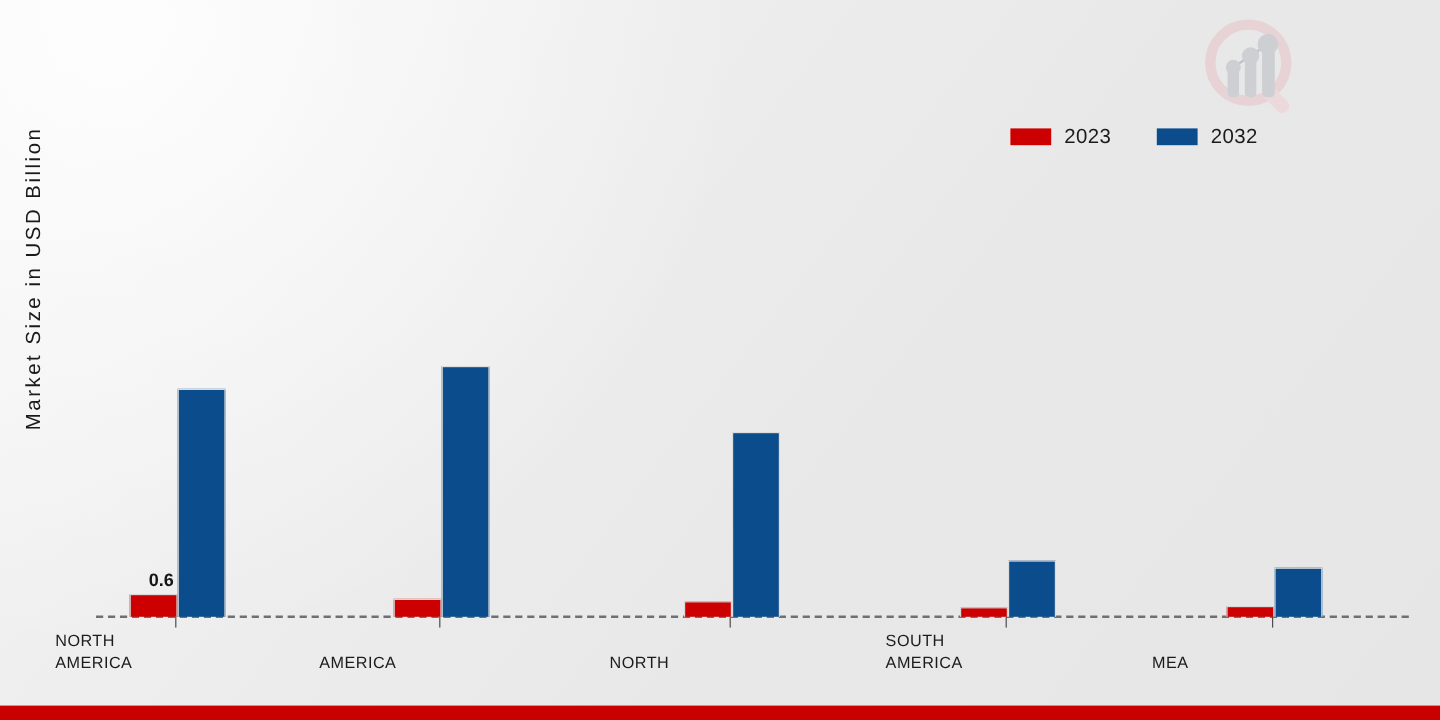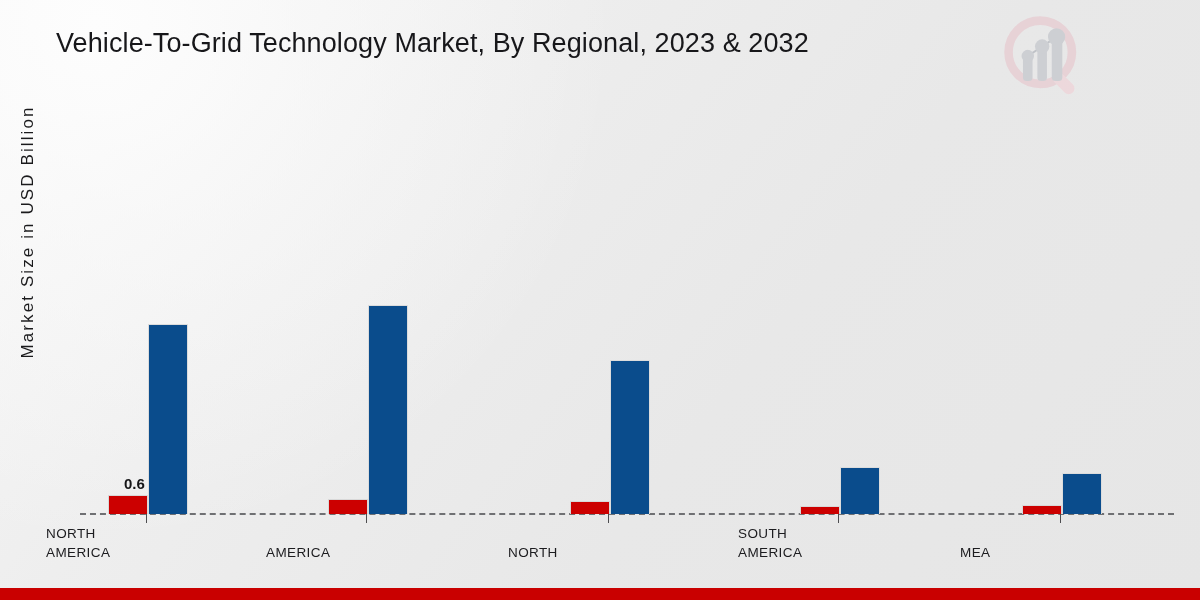--- a/index.html
+++ b/index.html
@@ -178,22 +178,31 @@
       <rect x="41" y="38" width="10" height="36" rx="4" fill="#c9cbd0"></rect>
       <rect x="56" y="28" width="11" height="46" rx="4" fill="#c9cbd0"></rect>
       <line x1="31" y1="48" x2="46" y2="38" stroke="#b9bcc2" stroke-width="2"></line>
       <line x1="46" y1="38" x2="61" y2="28" stroke="#b9bcc2" stroke-width="2"></line>
       <circle cx="31" cy="48" r="6.5" fill="#c9cbd0"></circle>
       <circle cx="46" cy="38" r="7.5" fill="#c9cbd0"></circle>
       <circle cx="61" cy="28" r="9" fill="#c9cbd0"></circle>
     </svg>
   </div>
 
-  <div class="chart-title">Vehicle-To-Grid Technology Market, By Regional, 2023 &amp; 2032</div>
-
+
+  <div class="legend">
+    <div class="legend-item">
+      <span class="legend-swatch" style="background:#cc0000"></span>
+      <span class="legend-label">2023</span>
+    </div>
+    <div class="legend-item">
+      <span class="legend-swatch" style="background:#0a4c8c"></span>
+      <span class="legend-label">2032</span>
+    </div>
+  </div>
 
   <div class="yaxis-title">Market Size in USD Billion</div>
 
   <div class="plot">
     <div class="baseline"></div>
 
     <div class="group" style="left:108px;">
       <div class="bars">
         <span class="bar red" style="height:18px"></span>
         <span class="bar blue" style="height:189px"></span>

